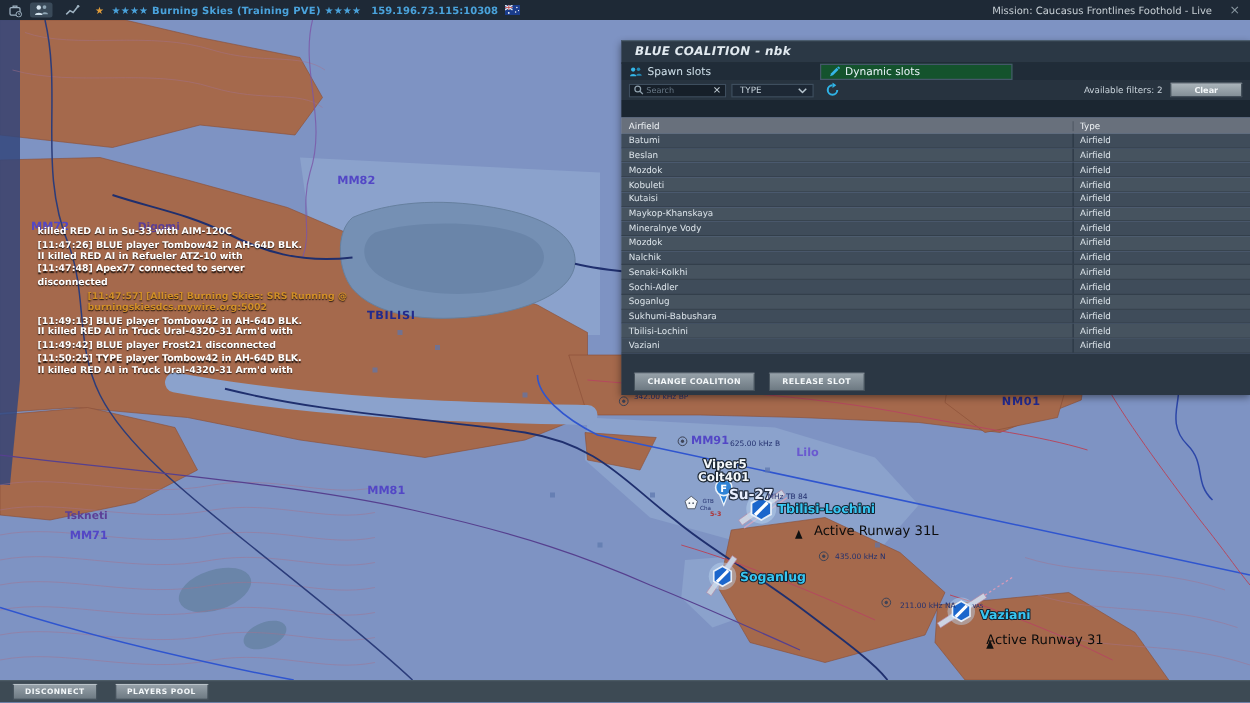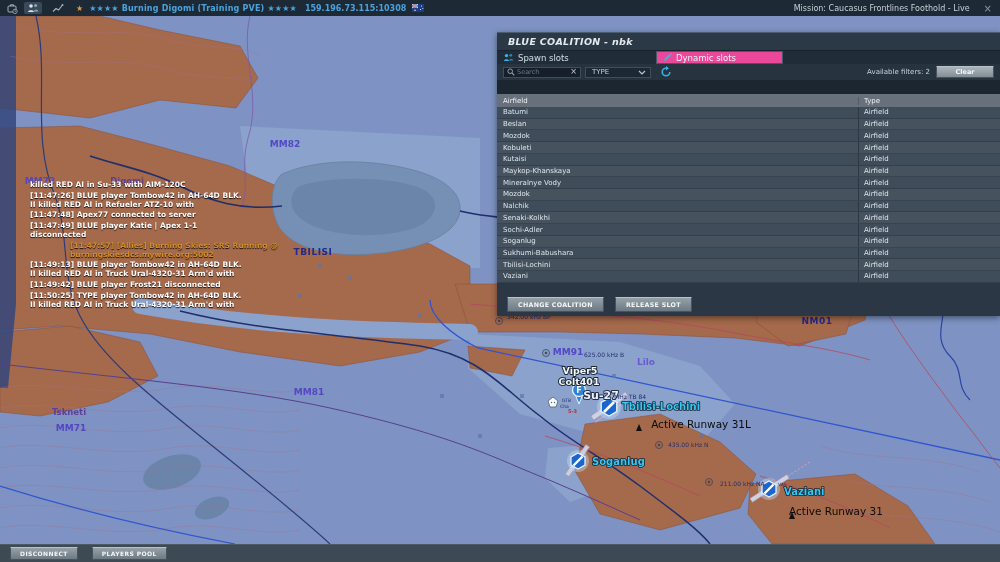--- a/index.html
+++ b/index.html
@@ -54,21 +54,21 @@
   }
   .panel-title{
     height:19px;background:#2b3845;border-top:1px solid #4b5d6e;border-bottom:1px solid #18222c;
     display:flex;align-items:center;padding-left:11px;box-sizing:border-box;
     color:#e2eaf0;font-size:9.5px;font-weight:bold;font-style:italic;letter-spacing:.3px;
   }
   .tabs{height:13px;background:#202c38;display:flex;}
   .tab{display:flex;align-items:center;gap:4px;font-size:8.5px;color:#cfe0ea;
     padding-left:6px;box-sizing:border-box;cursor:default;}
   .tab.spawn{width:159px;}
-  .tab.dynamic{width:127px;background:#ec4899;border:1px solid #45576a;color:#eaf3f9;}
+  .tab.dynamic{width:154px;background:#14532d;border:1px solid #45576a;color:#eaf3f9;}
   .tab-filler{flex:1;}
   .filter-row{height:16px;background:#27333f;display:flex;align-items:center;
     padding:0 6px;box-sizing:border-box;}
   .searchbox{width:78px;height:11px;background:#161f29;border:1px solid #3e4e5e;
     display:flex;align-items:center;padding:0 3px;box-sizing:border-box;}
   .searchbox input{flex:1;background:transparent;border:none;outline:none;
     color:#d5dee5;font-size:6.5px;font-family:"DejaVu Sans",sans-serif;min-width:0;}
   .searchbox input::placeholder{color:#677785;}
   .search-x{color:#c4cfd7;font-size:8px;line-height:8px;cursor:default;}
   .type-dd{margin-left:4px;width:66px;height:11px;background:#1d2835;border:1px solid #3e4e5e;
@@ -124,21 +124,21 @@
         <path d="M6.6 8.4 C6.8 6.2 11.4 6.3 11.4 8.4 Z" fill="#8fa6b5"></path>
       </svg>
   </span>
   <span class="tb-icon" style="margin-left:10px;">
     <svg width="12" height="10" viewBox="0 0 12 10">
         <polyline points="1,8.5 4,5.5 6.5,7 10.5,2" fill="none" stroke="#9fb3c2" stroke-width="1.2"></polyline>
         <circle cx="10.5" cy="2" r="1" fill="#9fb3c2"></circle>
       </svg>
   </span>
   <span class="tb-star">★</span>
-  <span class="tb-server">★★★★ Burning Digomi (Training PVE) ★★★★</span>
+  <span class="tb-server">★★★★ Burning Skies (Training PVE) ★★★★</span>
   <span class="tb-addr">159.196.73.115:10308</span>
   <span class="tb-flag">
     <svg width="12" height="8" viewBox="0 0 12 8">
         <rect width="12" height="8" fill="#1a3c8c"></rect>
         <rect x="0" y="0" width="6" height="4" fill="#1a3c8c"></rect>
         <path d="M0 0 L6 4 M6 0 L0 4" stroke="#e8ecf2" stroke-width="1"></path>
         <path d="M0 2 H6 M3 0 V4" stroke="#e8ecf2" stroke-width="1.2"></path>
         <path d="M0 2 H6 M3 0 V4" stroke="#c23b3b" stroke-width=".6"></path>
         <circle cx="9.5" cy="2" r=".6" fill="#fff"></circle>
         <circle cx="8.5" cy="5.5" r=".6" fill="#fff"></circle>
@@ -331,21 +331,20 @@
       <div>killed RED AI in Su-33 with AIM-120C</div>
     </div>
     <div class="msg w">
       <div>[11:47:26] BLUE player Tombow42 in AH-64D BLK.</div>
       <div>II killed RED AI in Refueler ATZ-10 with</div>
     </div>
     <div class="msg w">
       <div>[11:47:48] Apex77 connected to server</div>
     </div>
     <div class="msg w">
-      <div>[11:47:49] BLUE player Katie | Apex 1-1</div>
       <div>disconnected</div>
     </div>
     <div class="msg o">
       <div>[11:47:57] [Allies] Burning Skies: SRS Running @</div>
       <div>burningskiesdcs.mywire.org:5002</div>
     </div>
     <div class="msg w">
       <div>[11:49:13] BLUE player Tombow42 in AH-64D BLK.</div>
       <div>II killed RED AI in Truck Ural-4320-31 Arm'd with</div>
     </div>

